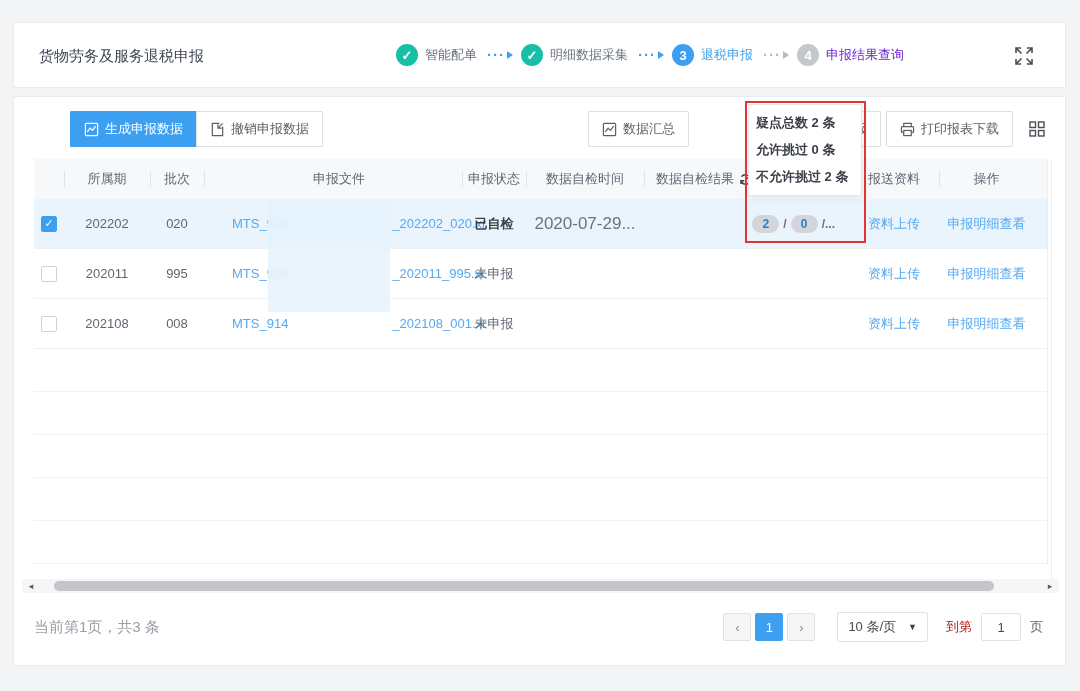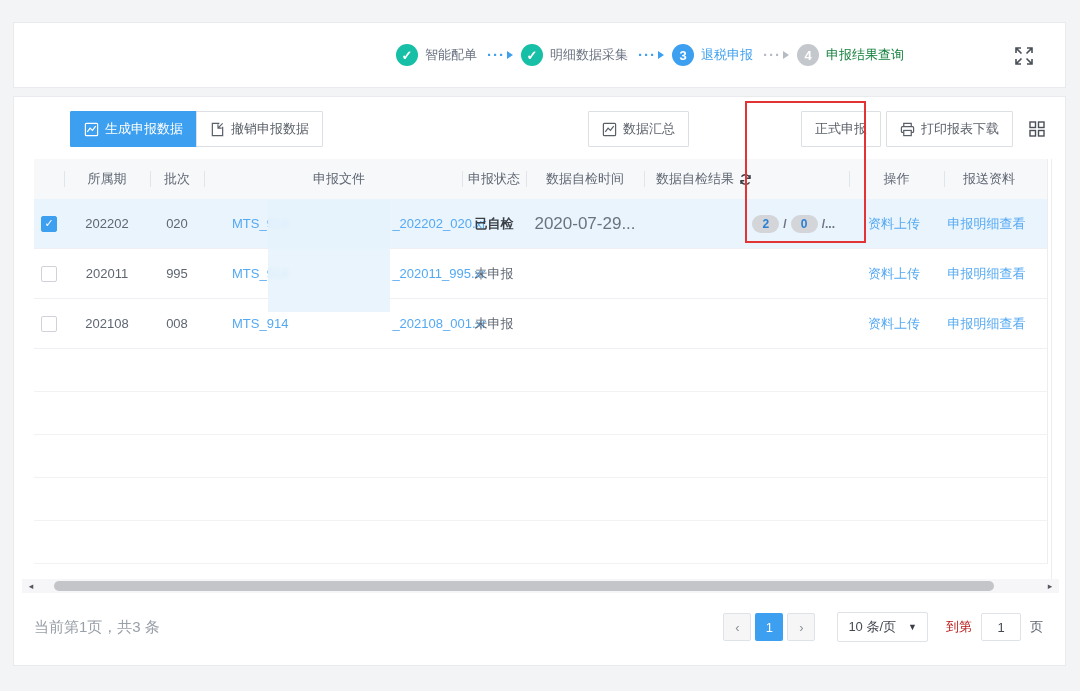--- a/index.html
+++ b/index.html
@@ -11,21 +11,21 @@
   .header-panel { left:13px; top:22px; width:1053px; height:66px; }
   .page-title { position:absolute; left:25px; top:24px; font-size:15px; color:#3f4654; }
   .steps { position:absolute; left:382px; top:0; height:100%; display:flex; align-items:center; }
   .step { display:flex; align-items:center; }
   .step-circle { width:22px; height:22px; border-radius:50%; color:#fff; display:flex; align-items:center; justify-content:center; font-size:13px; font-weight:bold; flex:none; }
   .step.done .step-circle { background:#16bfa5; }
   .step.active .step-circle { background:#3d9ff0; }
   .step.pending .step-circle { background:#c4c7cc; }
   .step-label { margin-left:7px; font-size:13px; color:#6a7280; white-space:nowrap; }
   .step.active .step-label { color:#3d9ff0; }
-  .step.pending .step-label { color:#15803d; }
+  .step.pending .step-label { color:#6d28d9; }
   .connector { display:flex; align-items:center; margin:0 8px 0 10px; }
   .connector .dots { font-size:15px; font-weight:bold; letter-spacing:1px; line-height:10px; }
   .connector .tri { width:0; height:0; border-top:4px solid transparent; border-bottom:4px solid transparent; border-left:6px solid currentColor; margin-left:2px; }
   .connector.blue { color:#3d9ff0; }
   .connector.gray { color:#b6bbc3; }
   .fullscreen-btn { position:absolute; right:30px; top:22px; width:22px; height:22px; cursor:pointer; }
 
   
   .main-panel { left:13px; top:96px; width:1053px; height:570px; }
   .toolbar { position:absolute; left:20px; right:18px; top:14px; height:36px; display:flex; align-items:center;padding-left:36px; }
@@ -86,20 +86,21 @@
   .tooltip { position:absolute; left:748px; top:104px; width:114px; height:92px; background:#fff; border:1px solid #e4e6ea; box-shadow:0 2px 8px rgba(0,0,0,0.08); padding:5px 7px; display:flex; flex-direction:column; justify-content:space-around; z-index:20; }
   .tooltip-line { font-size:13px; font-weight:bold; color:#3a3f47; white-space:nowrap; }
   .red-box { position:absolute; left:745px; top:101px; width:121px; height:142px; border:2px solid #e23434; z-index:30; pointer-events:none; }
 </style>
 </head>
 <body>
 
 <div class="screen">
 
   <div class="panel header-panel">
+    <div class="page-title">货物劳务及服务退税申报</div>
 
     <div class="steps">
       <div class="step done">
         <span class="step-circle">✓</span>
         <span class="step-label">智能配单</span>
       </div>
       <span class="connector blue">
           <span class="dots">···</span>
           <span class="tri"></span>
         </span>
@@ -195,22 +196,22 @@
         <div class="th c-result" style="justify-content:flex-start; padding-left:12px;">
           <span>数据自检结果</span>
           <span class="refresh-icon">
             <svg width="13" height="13" viewBox="0 0 16 16" fill="none" stroke="#3a3f47" stroke-width="1.8">
               <path d="M13.5 6.5 A6 6 0 0 0 3 4.5 M2.5 9.5 A6 6 0 0 0 13 11.5"></path>
               <path d="M13.5 2.5 L13.5 6.5 L9.5 6.5" fill="none"></path>
                 <path d="M2.5 13.5 L2.5 9.5 L6.5 9.5" fill="none"></path>
             </svg>
           </span>
         </div>
+        <div class="th c-send">报送资料</div>
         <div class="th c-op">操作</div>
-        <div class="th c-send">报送资料</div>
       </div>
 
       <div class="tr selected">
         <div class="td c-check">
             <span class="checkbox checked">✓</span>
           </div>
         <div class="td c-period">202202</div>
         <div class="td c-batch">020</div>
         <div class="td c-file">
           <a class="link"><span>MTS_914</span><span class="file-gap"></span><span>_202202_020.xr</span></a>
@@ -304,16 +305,21 @@
         </div>
         <span class="goto-label">到第</span>
         <input class="goto-input" value="1" style="">
         <span class="goto-unit">页</span>
       </div>
     </div>
   </div>
 
   <div class="blur-patch"></div>
 
+  <div class="tooltip">
+    <div class="tooltip-line">疑点总数 2 条</div>
+    <div class="tooltip-line">允许挑过 0 条</div>
+    <div class="tooltip-line">不允许挑过 2 条</div>
+  </div>
 
   <div class="red-box"></div>
 
 </div>
 
 </body></html>

